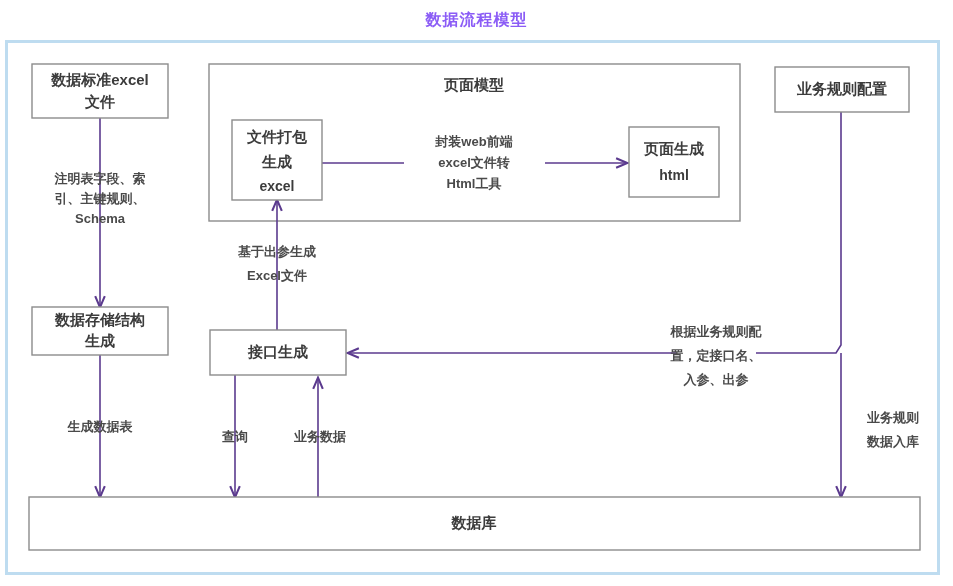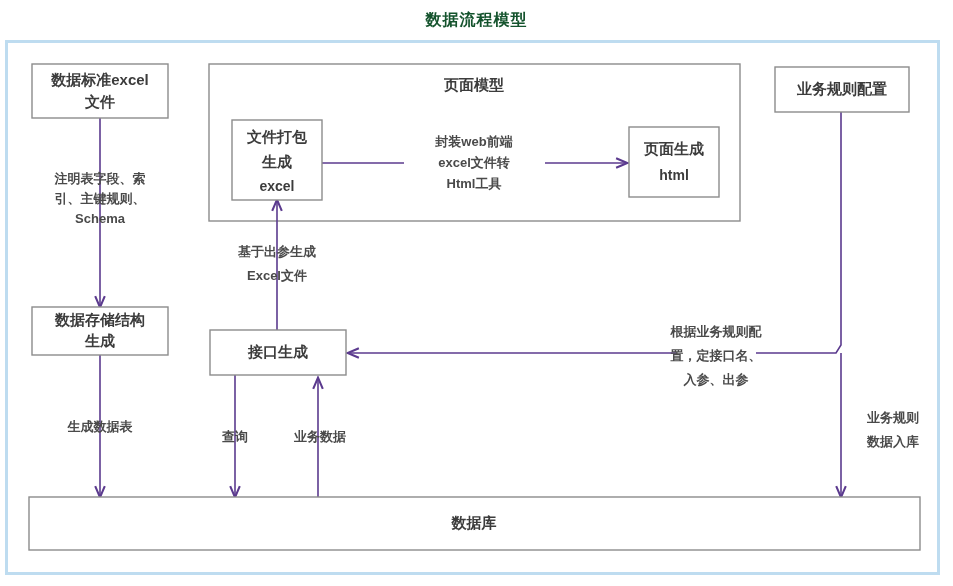--- a/index.html
+++ b/index.html
@@ -1,21 +1,21 @@
 <!DOCTYPE html>
 <html><head>
 <meta charset="utf-8">
 <style>
   html,body{margin:0;padding:0;background:#ffffff;}
   body{font-family:"Liberation Sans","DejaVu Sans",sans-serif;}
   #canvas{position:relative;width:953px;height:586px;background:#ffffff;overflow:hidden;}
   #frame{position:absolute;left:5px;top:40px;width:935px;height:535px;
          border:3px solid #bedcf0;box-sizing:border-box;background:#fff;}
   #title{position:absolute;left:0;top:10px;width:953px;text-align:center;
-         font-size:16px;color:#14532d;font-weight:700;letter-spacing:1px;}
+         font-size:16px;color:#8b5cf6;font-weight:700;letter-spacing:1px;}
   svg#diagram{position:absolute;left:0;top:0;width:953px;height:586px;}
   .nodebox{fill:#ffffff;stroke:#8c8c8c;stroke-width:1.4;}
   .grouprect{fill:none;stroke:#8c8c8c;stroke-width:1.4;}
   .flow{stroke:#5b3a8e;stroke-width:1.6;fill:none;}
   .nodetext{fill:#3c3c3c;font-family:"Liberation Sans","DejaVu Sans",sans-serif;
             font-size:15px;font-weight:700;text-anchor:middle;dominant-baseline:middle;}
   .nodetext.small{font-size:14px;font-weight:700;}
   .edgetext{fill:#4a4a4a;font-family:"Liberation Sans","DejaVu Sans",sans-serif;
             font-size:13px;font-weight:700;text-anchor:middle;dominant-baseline:middle;}
   .grouptitle{fill:#3c3c3c;font-family:"Liberation Sans","DejaVu Sans",sans-serif;

